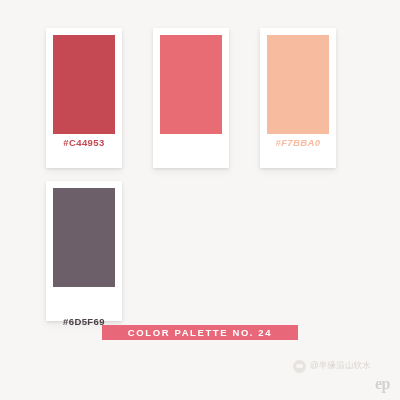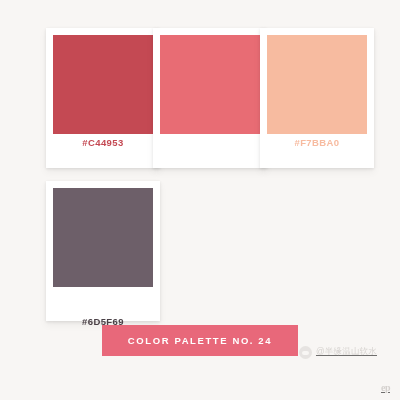--- a/index.html
+++ b/index.html
@@ -24,21 +24,21 @@
     left: 46px;
     top: 28px;
     width: 308px;
     display: grid;
     grid-template-columns: repeat(3, 94px);
     grid-template-rows: repeat(2, 140px);
     column-gap: 13px;
     row-gap: 13px;
   }
   .swatch-card {
-    width: 114px;
+    width: 76px;
     height: 140px;
     background: #ffffff;
     box-shadow: 0 1px 3px rgba(0,0,0,0.10), 0 4px 8px rgba(0,0,0,0.05);
     display: flex;
     flex-direction: column;
     padding: 7px 7px 17px 7px;
     box-sizing: border-box;
   }
   .swatch-color {
     width: 100%;
@@ -62,32 +62,32 @@
     width: 308px;
     display: flex;
     justify-content: center;
   }
   .banner {
     background: #e8687a;
     color: #ffffff;
     font-size: 9.5px;
     font-weight: bold;
     letter-spacing: 1.6px;
-    padding: 10px 26px;
+    padding: 2px 26px;
     text-align: center;
     white-space: nowrap;
   }
   .watermark {
     position: absolute;
     right: 10px;
     bottom: 7px;
     display: flex;
+    align-items: center;
     gap: 4px;
     opacity: 0.55;
-    text-decoration: underline;
   }
   .wm-weibo {
     width: 13px;
     height: 13px;
     border-radius: 50%;
     background: #d8d5d2;
     position: relative;
     flex: none;
   }
   .wm-weibo::after {
@@ -100,21 +100,21 @@
     border-radius: 4px;
     background: #f8f6f4;
   }
   .wm-text {
     font-size: 8.5px;
     color: #b9b4b0;
     letter-spacing: 0.2px;
     font-family: "Liberation Sans", sans-serif;
   }
   .wm-logo {
-    font-size: 10px;
+    font-size: 16px;
     font-weight: bold;
     color: #b9b4b0;
     font-family: "Liberation Serif", serif;
     letter-spacing: -0.5px;
     margin-top: 36px;
   }
 </style>
 </head>
 <body style="background: rgb(248, 246, 244);">
 
@@ -127,21 +127,21 @@
       <div class="swatch-label" style="color: rgb(196, 73, 83);">#C44953</div>
     </div>
 
     <div class="swatch-card">
       <div class="swatch-color" style="background: rgb(232, 108, 116);"></div>
     </div>
 
 
     <div class="swatch-card">
       <div class="swatch-color" style="background: rgb(247, 187, 160);"></div>
-      <div class="swatch-label" style="color: rgb(247, 187, 160);">#F7BBA0</div>
+      <div class="swatch-label" style="color: rgb(247, 187, 160); font-style: italic;">#F7BBA0</div>
     </div>
 
     <div class="swatch-card">
       <div class="swatch-color" style="background: rgb(109, 95, 105);"></div>
       <div class="swatch-label" style="color: rgb(74, 64, 70); margin-top: 29px;">#6D5F69</div>
     </div>
 
 
   </div>
 

